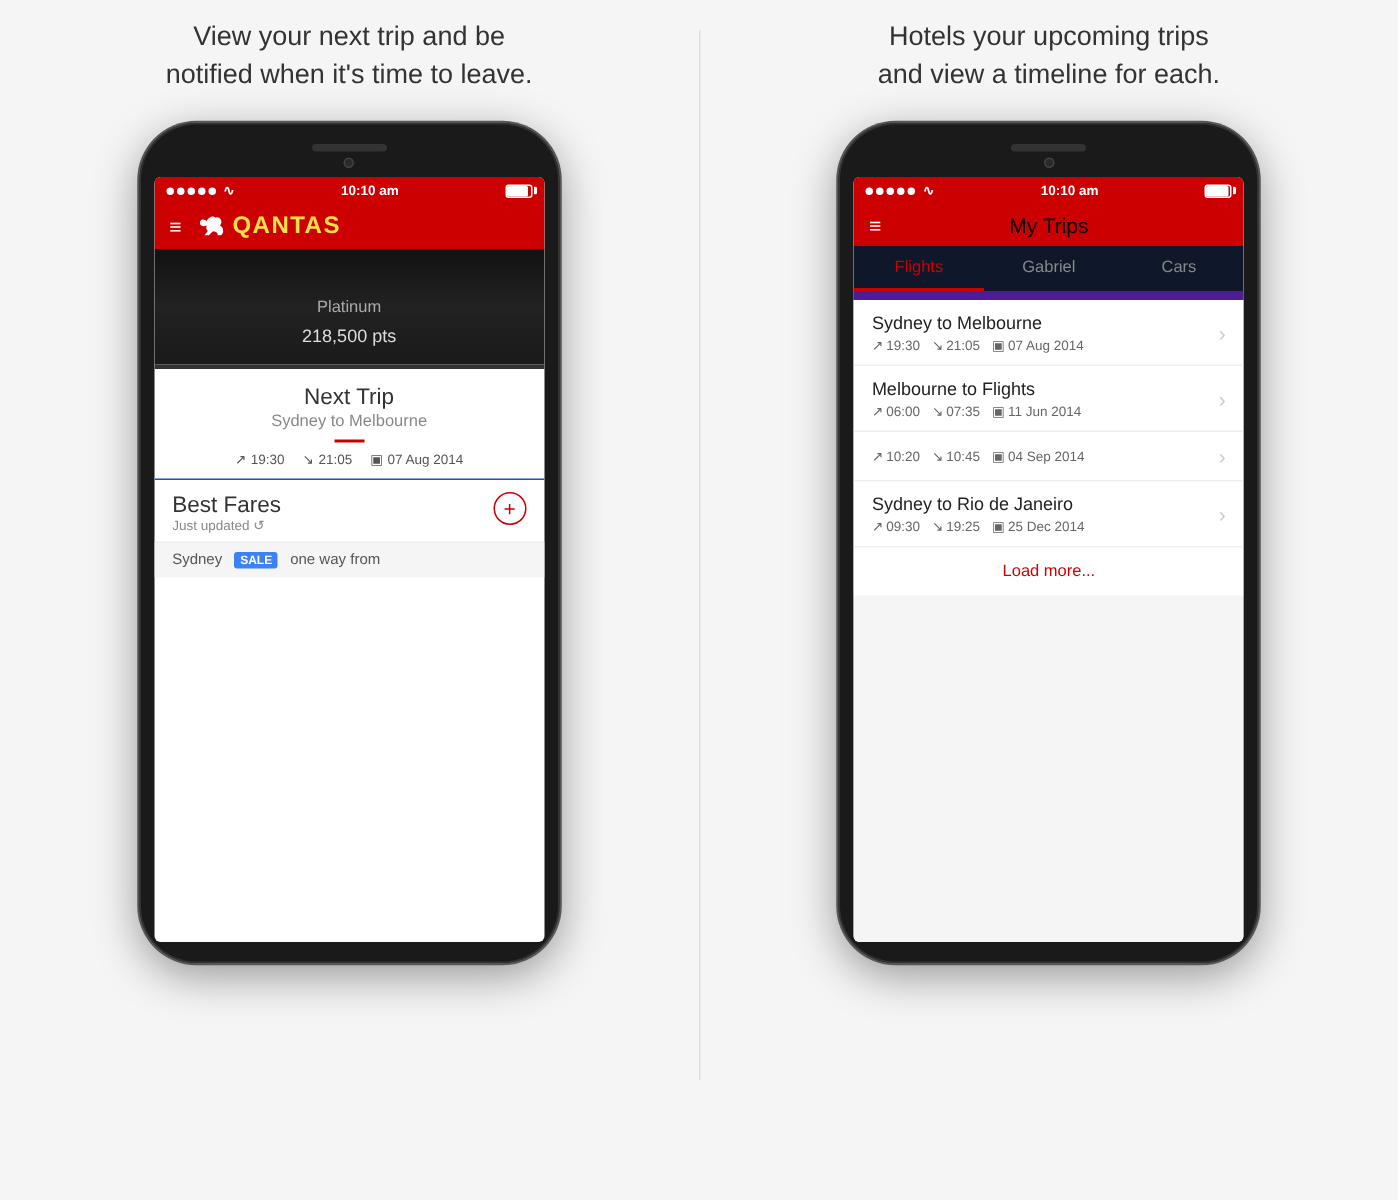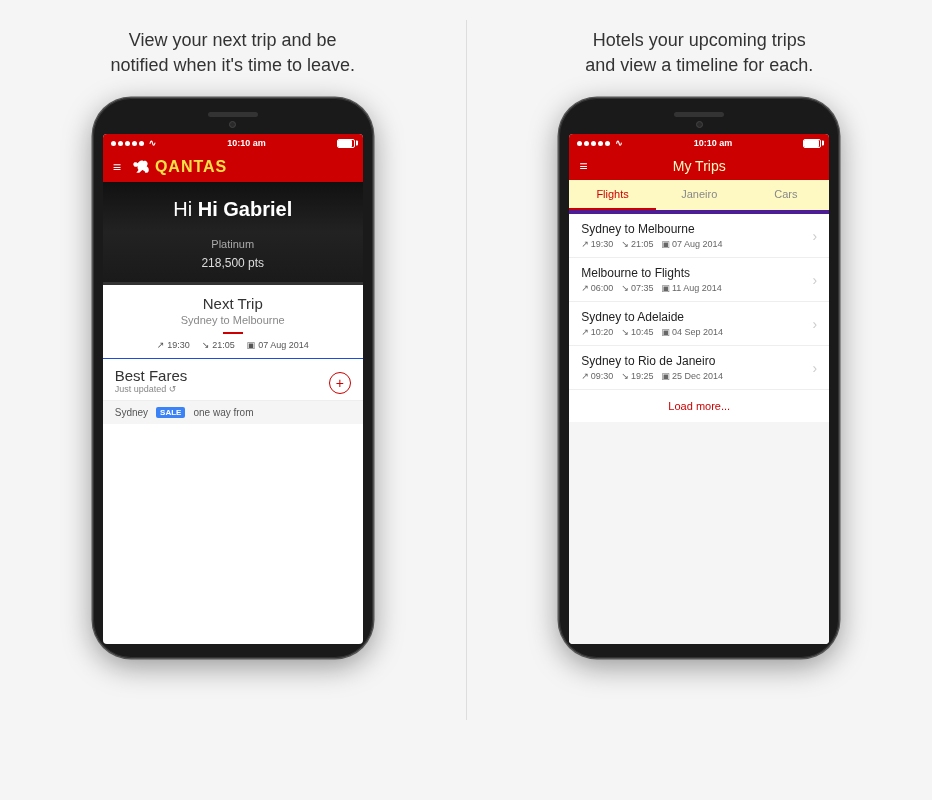--- a/index.html
+++ b/index.html
@@ -13,21 +13,21 @@
       align-items: flex-start;
       justify-content: center;
       overflow: hidden;
     }
 
     .panel {
       flex: 1;
       display: flex;
       flex-direction: column;
       align-items: center;
-      padding-top: 28px;
+      padding-top: 12px;
     }
 
     .caption {
       font-size: 18px;
       color: #333;
       text-align: center;
       line-height: 1.4;
       margin-bottom: 20px;
       max-width: 340px;
     }
@@ -232,21 +232,21 @@
 
     .trip-detail-item {
       display: flex;
       align-items: center;
       gap: 3px;
     }
 
     .best-fares-section {
       padding: 8px 12px 6px;
       display: flex;
-      align-items: flex-end;
+      align-items: flex-start;
       justify-content: space-between;
       border-bottom: 1px solid #eee;
     }
 
     .best-fares-title {
       font-size: 15px;
       font-weight: 300;
       color: #333;
     }
 
@@ -298,29 +298,29 @@
     }
 
     .phone2-hamburger {
       position: absolute;
       left: 10px;
       color: #fff;
       font-size: 14px;
     }
 
     .phone2-title {
-      color: #fef9c3;
+      color: #000000;
       font-size: 14px;
       font-weight: 500;
     }
 
     .tabs-bar {
       display: flex;
-      border-bottom: 4px solid #4c1d95;
-      background: #fef9c3;
+      border-bottom: 6px solid #4c1d95;
+      background: #0f172a;
     }
 
     .tab {
       flex: 1;
       text-align: center;
       padding: 8px 4px;
       font-size: 11px;
       color: #888;
       border-bottom: 2px solid transparent;
     }
@@ -425,23 +425,20 @@
         <span class="hamburger-icon">≡</span>
         <div class="qantas-logo">
           <svg class="kangaroo-svg" viewBox="0 0 30 24" fill="white">
             <path d="M20,4 C22,3 24,4 25,6 C26,8 25,10 24,11 C26,12 27,14 27,16 C27,18 26,19 25,20 L22,20 C22,18 21,17 20,17 C19,16 18,16 17,17 L14,20 L10,20 L13,16 C12,15 11,13 12,11 C10,12 8,12 7,11 C5,9 6,7 7,6 C9,5 11,6 12,7 C13,5 15,3 17,3 C18,3 19,3 20,4 Z"></path>
           </svg>
           <span class="qantas-text">QANTAS</span>
         </div>
       </div>
 
       <div class="phone1-hero">
-        <div class="greeting">
-          <span>Hi </span><span class="greeting-name">Hi Gabriel</span>
-        </div>
         <div class="member-tier">Platinum</div>
         <div class="points">218,500 pts</div>
       </div>
 
       <div class="next-trip-section">
         <div class="section-title">Next Trip</div>
         <div class="trip-route">Sydney to Melbourne</div>
         <div class="red-divider"></div>
         <div class="trip-details">
           <div class="trip-detail-item">
@@ -506,21 +503,21 @@
         </div>
       </div>
 
       <div class="phone2-header">
         <span class="phone2-hamburger">≡</span>
         <span class="phone2-title">My Trips</span>
       </div>
 
       <div class="tabs-bar">
         <div class="tab active">Flights</div>
-        <div class="tab">Janeiro</div>
+        <div class="tab">Gabriel</div>
         <div class="tab">Cars</div>
       </div>
 
       <div class="flights-list">
         <div class="flight-item">
           <div class="flight-info">
             <div class="flight-route">Sydney to Melbourne</div>
             <div class="flight-times">
               <div class="time-item">
                   <span>↗</span>
@@ -546,30 +543,29 @@
               <div class="time-item">
                   <span>↗</span>
                   <span>06:00</span>
                 </div>
               <div class="time-item">
                   <span>↘</span>
                   <span>07:35</span>
                 </div>
               <div class="time-item">
                   <span>▣</span>
-                  <span>11 Aug 2014</span>
+                  <span>11 Jun 2014</span>
                 </div>
             </div>
           </div>
           <span class="chevron-right">›</span>
         </div>
 
         <div class="flight-item">
           <div class="flight-info">
-            <div class="flight-route">Sydney to Adelaide</div>
             <div class="flight-times">
               <div class="time-item">
                   <span>↗</span>
                   <span>10:20</span>
                 </div>
               <div class="time-item">
                   <span>↘</span>
                   <span>10:45</span>
                 </div>
               <div class="time-item">

